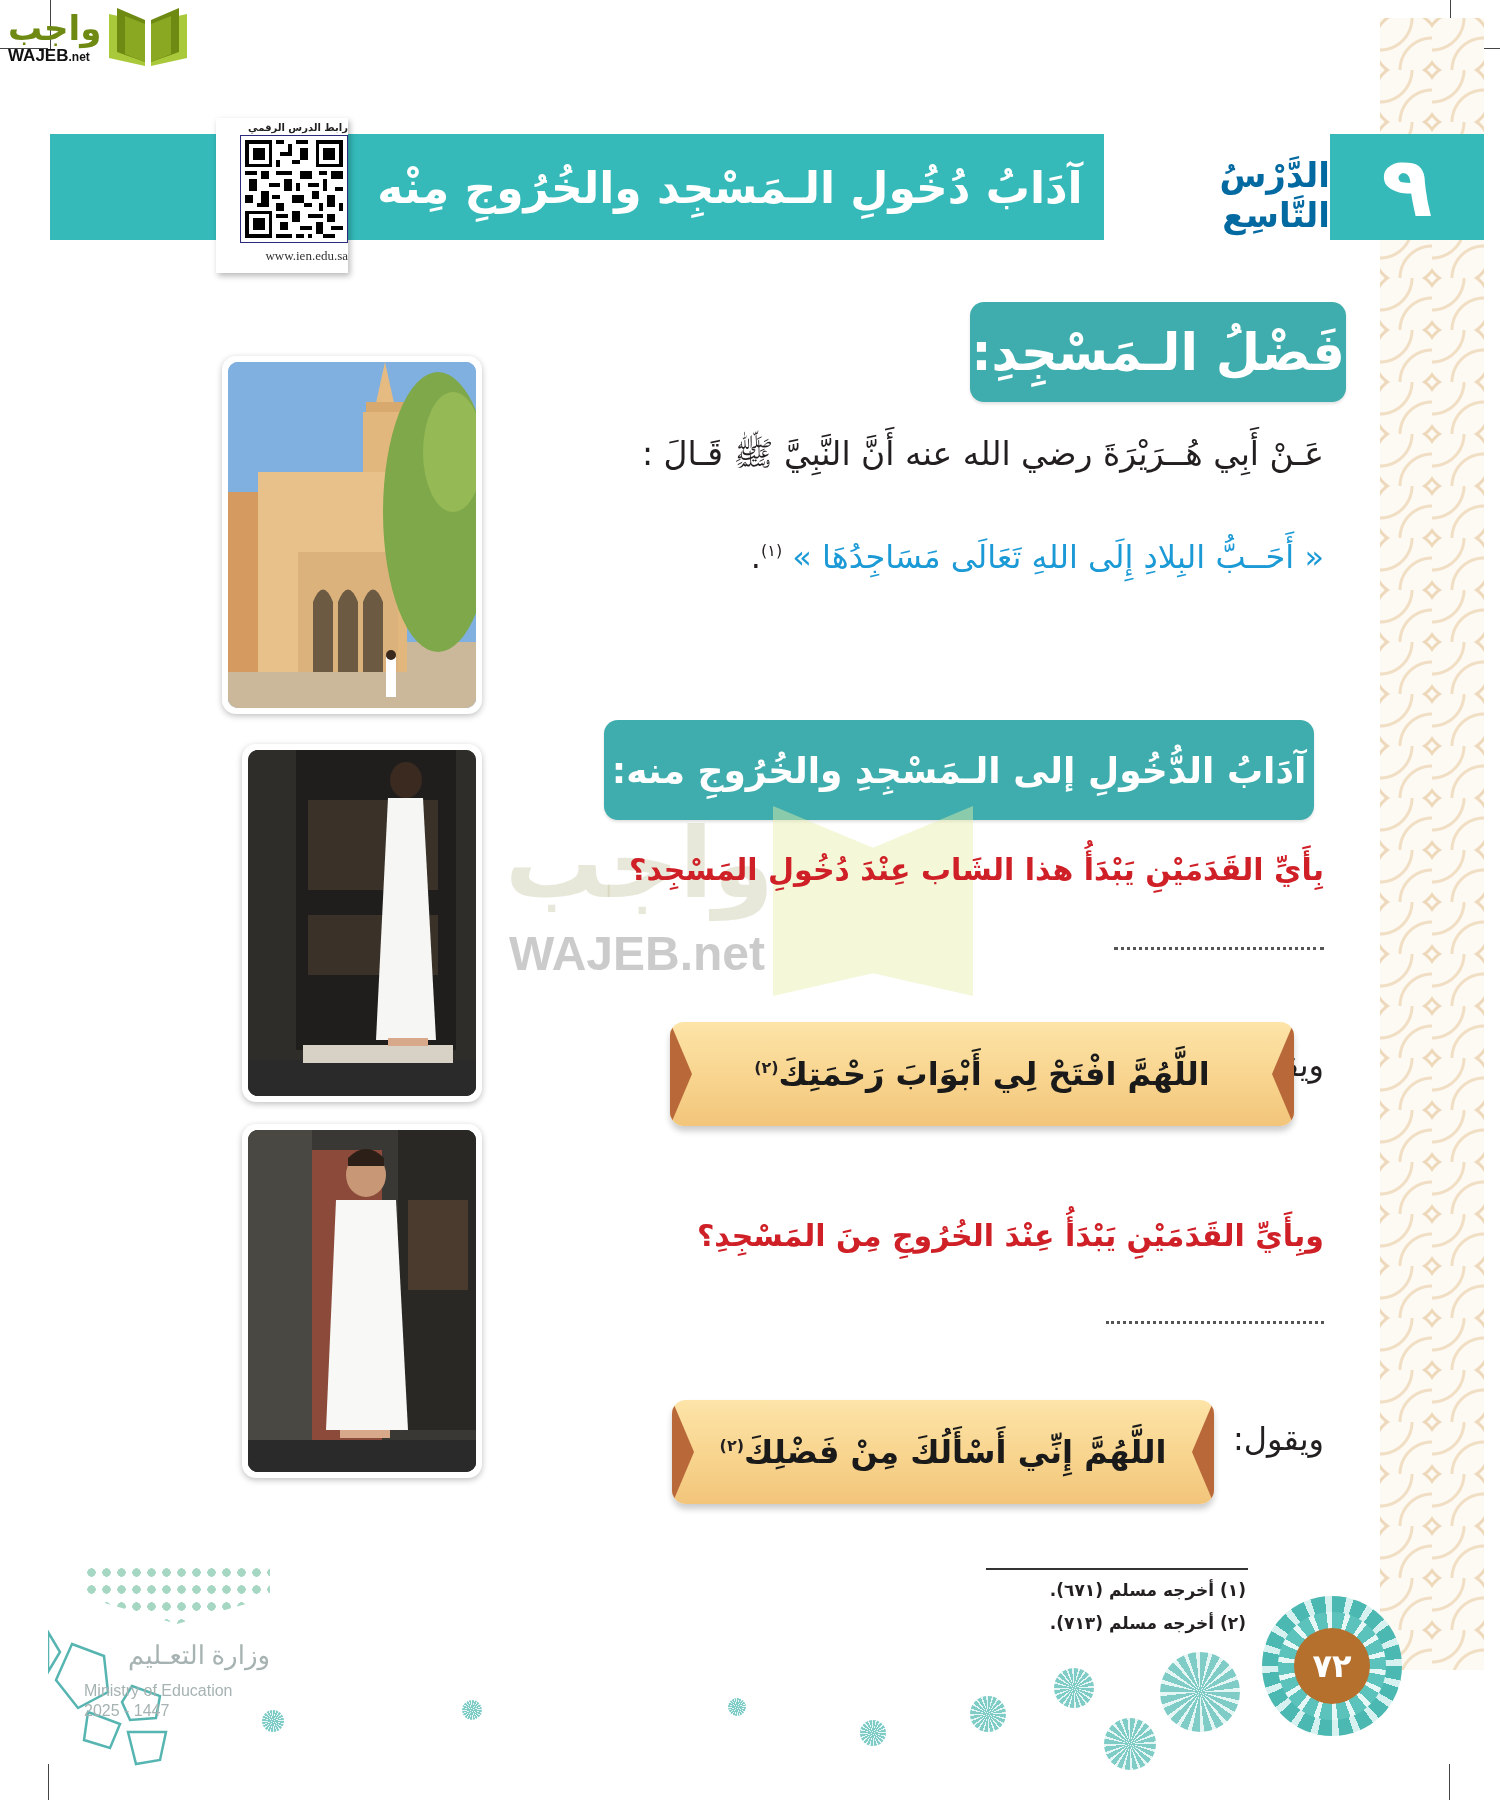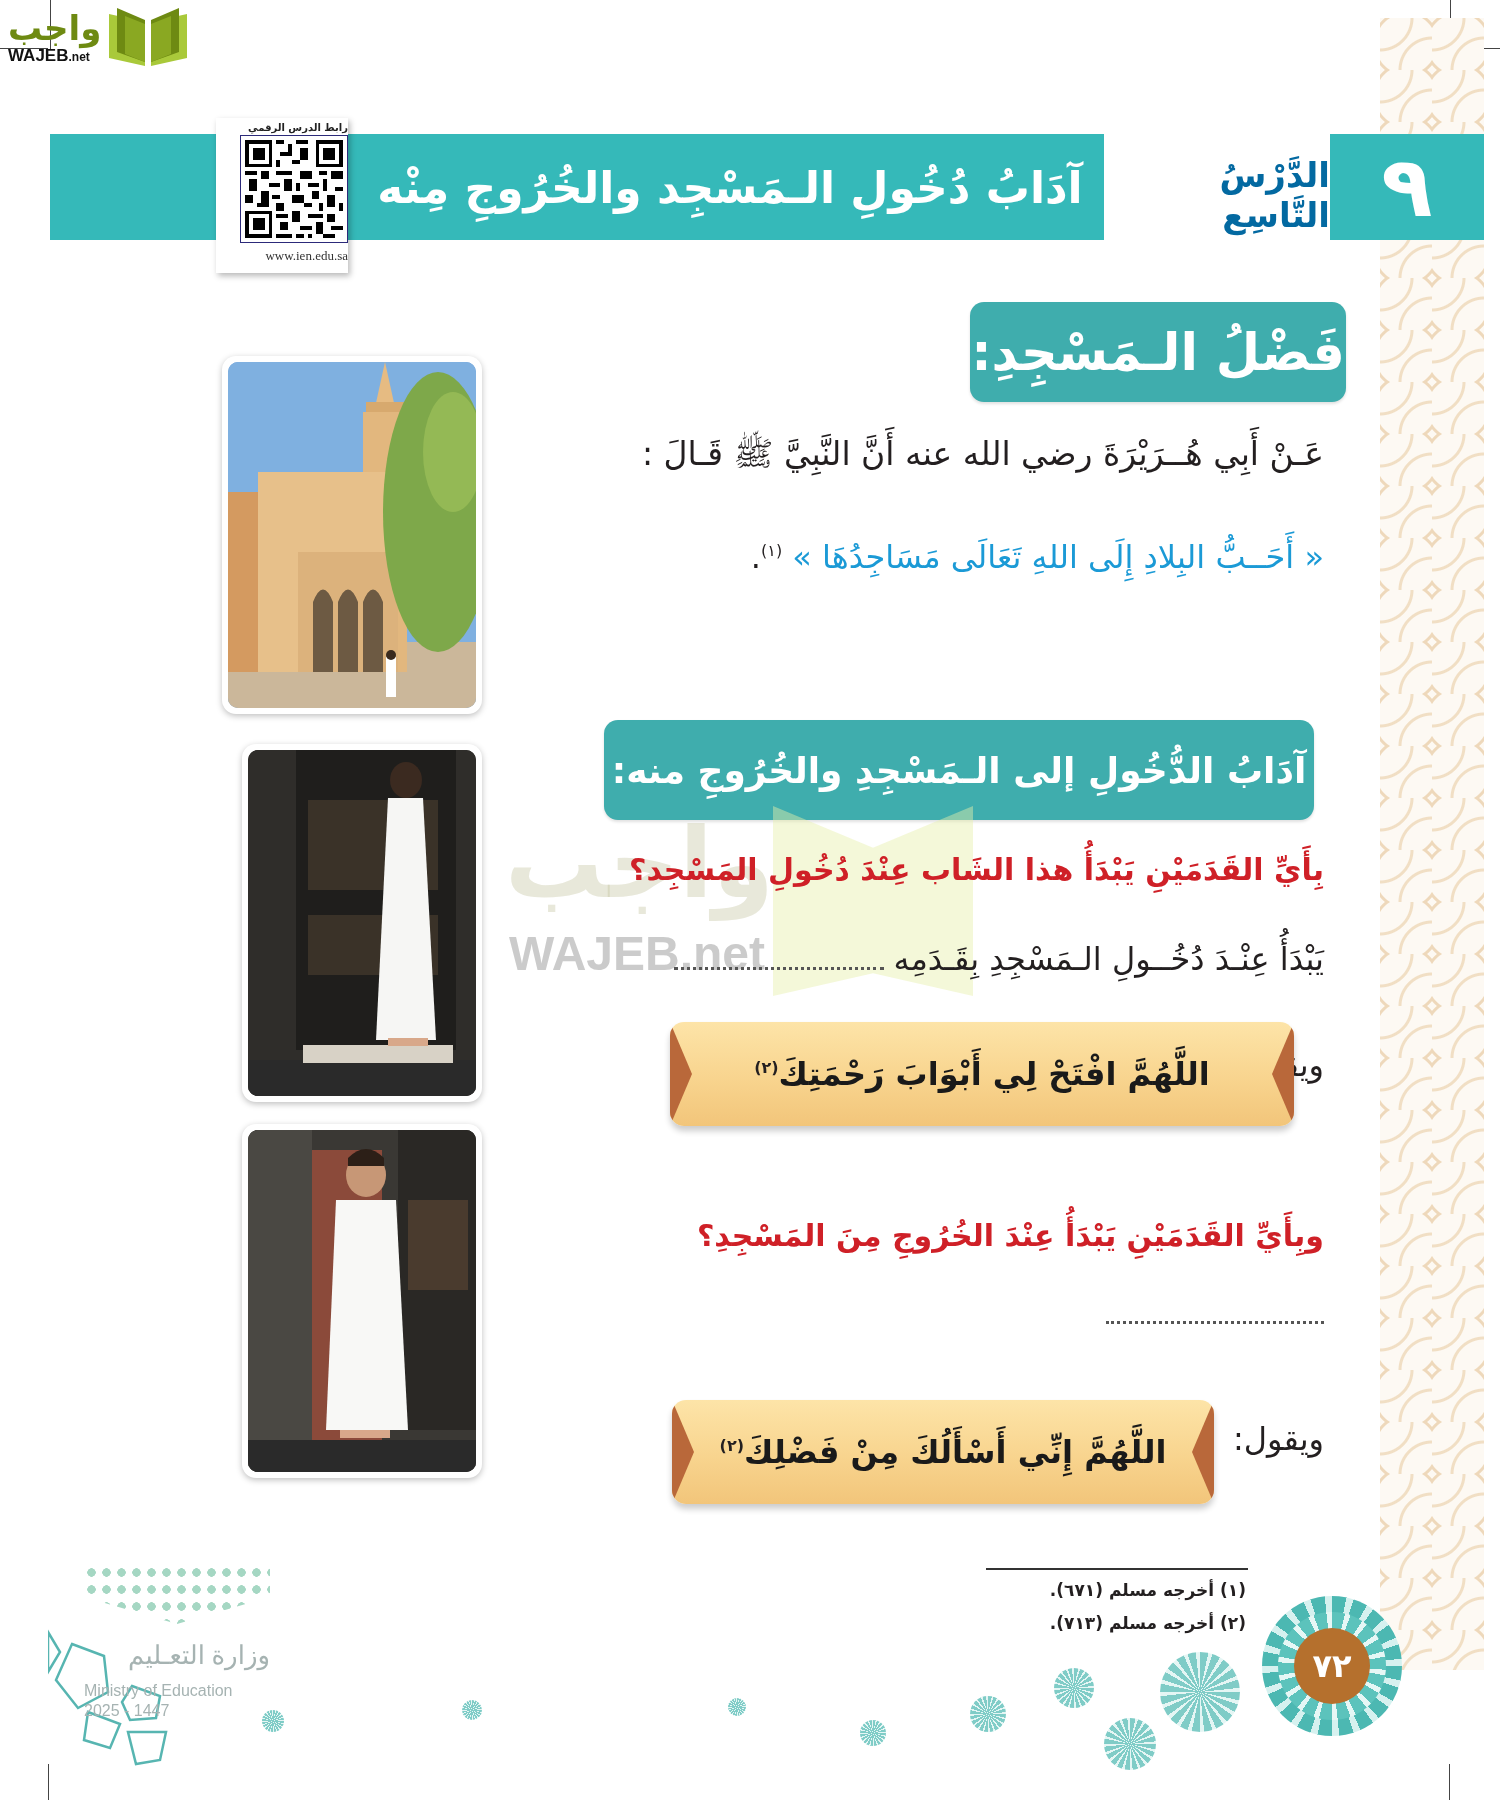--- a/index.html
+++ b/index.html
@@ -280,21 +280,20 @@
 <div class="section-header sh2">آدَابُ الدُّخُولِ إلى الـمَسْجِدِ والخُرُوجِ منه:</div>
 
 <div class="watermark">
   <div class="wm-book"></div>
   <div class="wm-ar">واجب</div>
   <div class="wm-en"><span>WAJEB</span><span>.net</span></div>
 </div>
 
 <div class="line question q1">بِأَيِّ القَدَمَيْنِ يَبْدَأُ هذا الشَاب عِنْدَ دُخُولِ المَسْجِد؟</div>
 <div class="line answer a1">
-  <span>يَبْدَأُ عِنْـدَ دُخُــولِ الـمَسْجِدِ بِقَـدَمِه</span>
   <span class="dots" style="width:210px;"></span>
 </div>
 
 <div class="line say-label say1">ويقول:</div>
 <div class="ribbon rb1">
   <span class="dua"><span>اللَّهُمَّ افْتَحْ لِي أَبْوَابَ رَحْمَتِكَ</span><span class="fn">(٢)</span></span>
 </div>
 
 <div class="line question q2">وبِأَيِّ القَدَمَيْنِ يَبْدَأُ عِنْدَ الخُرُوجِ مِنَ المَسْجِدِ؟</div>
 <div class="line answer a2">

